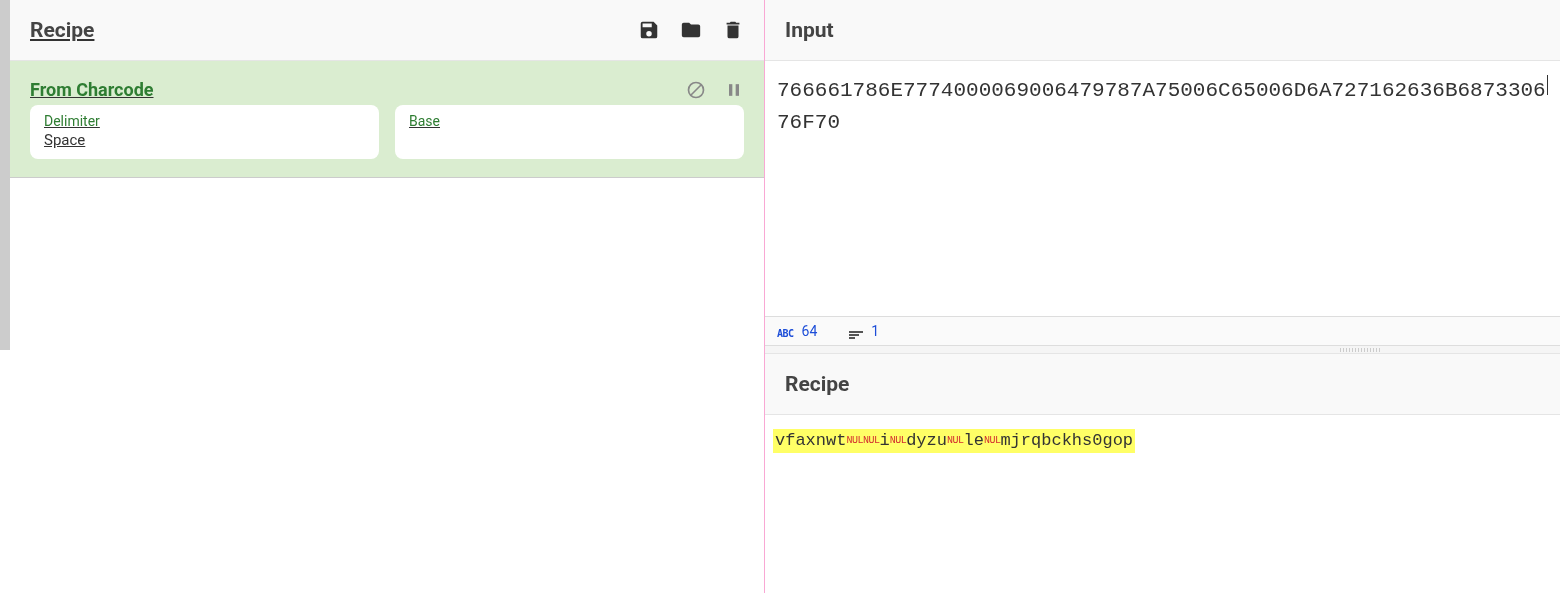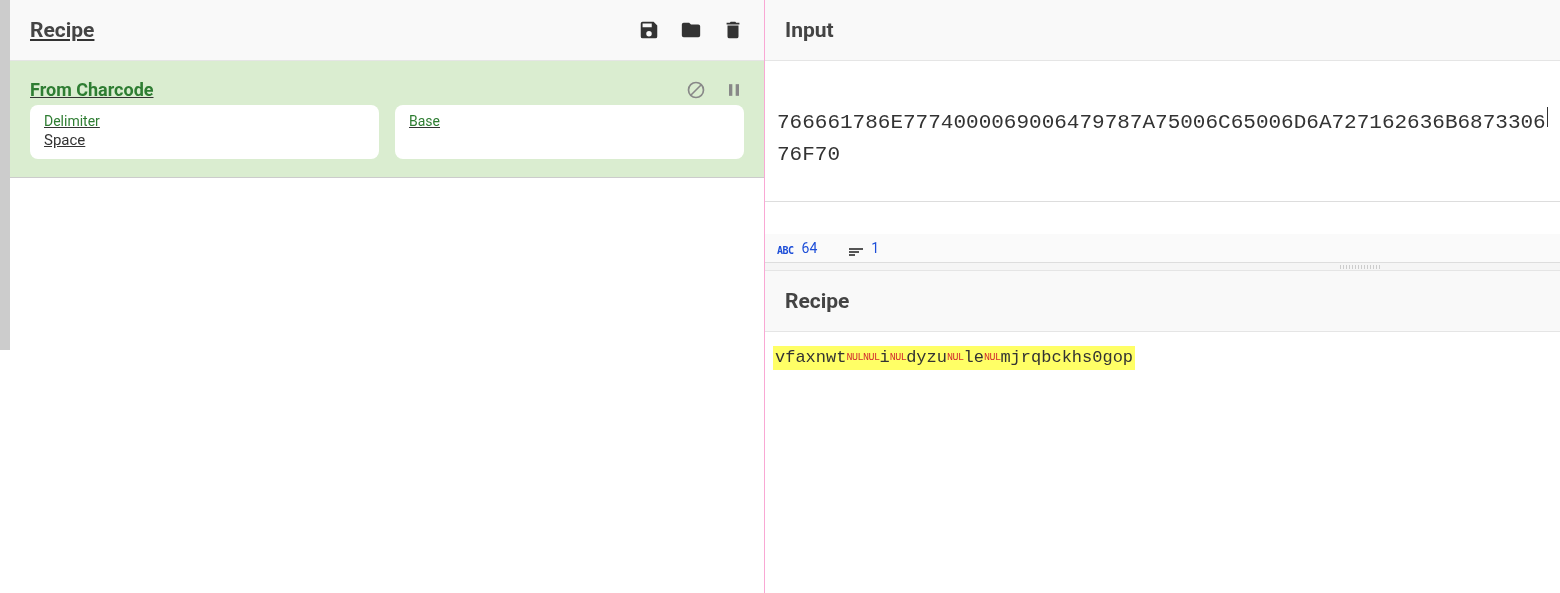--- a/index.html
+++ b/index.html
@@ -28,21 +28,21 @@
 .status-bar .mini-icon { font-size: 10px; font-family: monospace; font-weight: bold; letter-spacing: -0.5px; }
 .status-bar .lines-icon { display: inline-flex; flex-direction: column; gap: 1px; }
 .status-bar .lines-icon span { display: block; background: #555; height: 2px; }
 .drag-handle { height: 8px; background: #f5f5f5; border-bottom: 1px solid #e5e5e5; position: relative; }
 .drag-handle::after { content: ""; position: absolute; right: 180px; top: 2px; width: 40px; height: 4px; background: repeating-linear-gradient(90deg,#ccc,#ccc 1px,transparent 1px,transparent 3px); }
 .output-area { padding: 14px 8px; font-family: "Consolas","Courier New",monospace; font-size: 17px; }
 .output-content { display: inline-block; background: #ffff66; padding: 0 2px; line-height: 1.4; }
 .nul { color: #d32f2f; font-size: 10px; font-weight: normal; letter-spacing: -0.5px; vertical-align: middle; }
 .io-header { padding: 18px 20px; background: #f9f9f9; border-bottom: 1px solid #e5e5e5; }
 .io-header h2 { font-size: 21px; font-weight: 700; color: #444; }
-.input-wrap { height: 263px; display: flex; flex-direction: column; gap: 32px; }
+.input-wrap { height: 346px; display: flex; flex-direction: column; }
 svg { display: block; }
 </style>
 </head>
 <body>
 
 <div class="left-strip"></div>
 
 <div class="panel recipe-panel">
   <div class="header">
     <h2>Recipe</h2>

